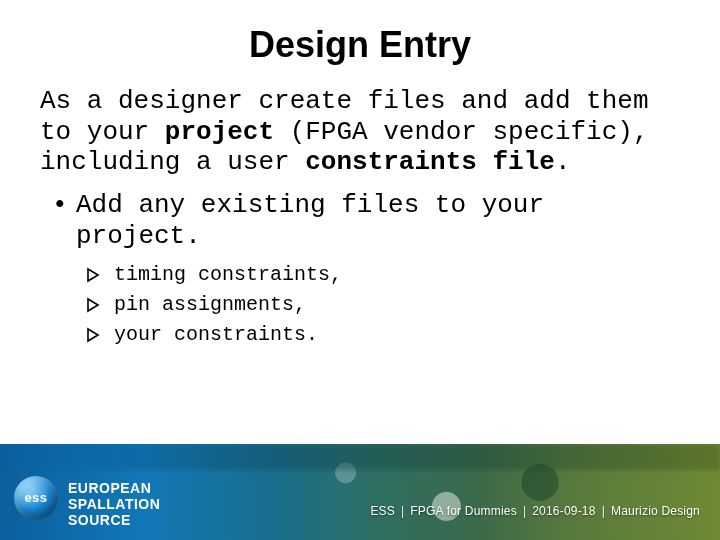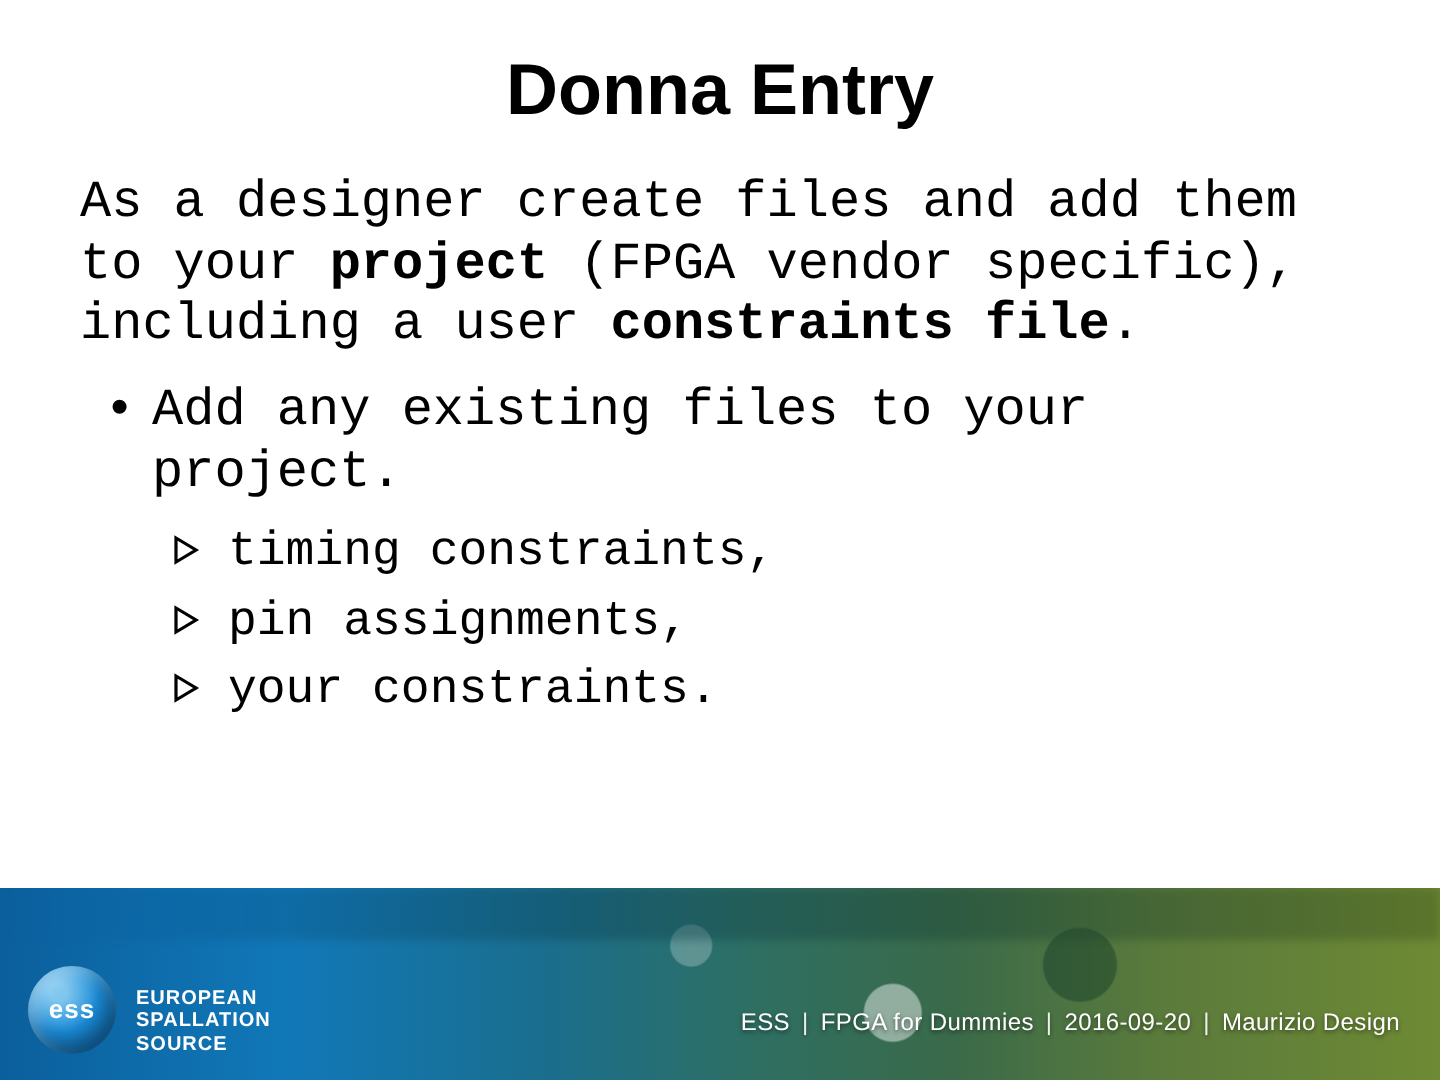--- a/index.html
+++ b/index.html
@@ -5,21 +5,21 @@
   * { margin: 0; padding: 0; box-sizing: border-box; }
   html, body { width: 720px; height: 540px; font-family: Arial, Helvetica, sans-serif; background: #fff; overflow: hidden; }
   .slide { position: relative; width: 720px; height: 540px; background: #fff; }
   .title { text-align: center; font-size: 36px; font-weight: bold; color: #000; padding-top: 24px; padding-bottom: 20px; }
   .body { padding: 0 40px 0 40px; font-size: 26px; line-height: 1.18; color: #000; font-family: Liberation Mono, monospace; }
   .intro { margin-bottom: 6px; }
   .bold { font-weight: bold; }
   .bullets { list-style: none; margin: 12px; padding: 0; }
   .bullets li { padding-left: 24px; position: relative; margin-bottom: 2px; }
   .bullets li::before { content: "•"; position: absolute; left: 0; top: 0; font-size: 26px; }
-  .sub { list-style: none; margin: 10px 0 0 46px; font-size: 24px; }
+  .sub { list-style: none; margin: 10px 0 0 46px; font-size: 20px; }
   .sub li { position: relative; padding-left: 28px; margin-bottom: 6px; }
   .sub li .arrow { position: absolute; left: 0; top: 4px; }
   .arrow svg { display: block; }
   .footer-band {
     position: absolute; left: 0; right: 0; bottom: 0; height: 96px;
     background:
       radial-gradient(circle at 62% 65%, rgba(255,255,255,0.45) 0 14px, transparent 15px),
       radial-gradient(circle at 48% 30%, rgba(255,255,255,0.25) 0 10px, transparent 11px),
       radial-gradient(circle at 75% 40%, rgba(0,40,30,0.35) 0 18px, transparent 19px),
       linear-gradient(90deg, #0b5f9c 0%, #1178b8 20%, #1a6e8d 38%, #2e6f63 52%, #3a6a4a 66%, #5a7a3c 80%, #6e8a34 100%);
@@ -32,35 +32,35 @@
     opacity: .6;
   }
   .logo-wrap { position: absolute; left: 14px; bottom: 12px; display: flex; align-items: center; gap: 10px; }
   .ess-logo {
     width: 44px; height: 44px; border-radius: 50%;
     background: radial-gradient(circle at 35% 30%, #7fc6ef 0 10%, #1a8cd8 48%, #0b5f9c 100%);
     box-shadow: inset -4px -6px 10px rgba(0,0,0,.35), inset 4px 4px 8px rgba(255,255,255,.35);
     display: flex; align-items: center; justify-content: center;
     color: #fff; font-weight: bold; font-size: 13px; letter-spacing: .5px;
   }
-  .ess-text { color: #fff; font-size: 10px; line-height: 1.15; letter-spacing: .5px; font-weight: 600; margin-top: 12px; }
+  .ess-text { color: #fff; font-size: 14px; line-height: 1.15; letter-spacing: .5px; font-weight: 600; margin-top: 12px; }
   .footer-text {
     position: absolute; right: 20px; bottom: 22px;
     color: #fff; font-size: 12px; letter-spacing: .2px;
     text-shadow: 0 1px 2px rgba(0,0,0,.5);
     display: flex; gap: 6px; align-items: center;
   }
   .sep { opacity: .9; }
 </style>
 </head>
 <body>
 
 <div class="slide">
 
-  <div class="title">Donna Entry</div>
+  <div class="title">Design Entry</div>
 
   <div class="body">
     <p class="intro">
       <span>As a designer create files and add them to your </span><span class="bold">project</span><span> (FPGA vendor specific), including a user </span><span class="bold">constraints file</span><span>.</span>
     </p>
 
     <ul class="bullets">
       <li><span> Add any existing files to your project.</span></li>
     </ul>
 
@@ -104,19 +104,19 @@
         <div>SPALLATION</div>
         <div>SOURCE</div>
       </div>
     </div>
 
     <div class="footer-text">
       <span>ESS</span>
       <span class="sep">|</span>
       <span>FPGA for Dummies</span>
       <span class="sep">|</span>
-      <span>2016-09-20</span>
+      <span>2016-09-18</span>
       <span class="sep">|</span>
       <span>Maurizio Design</span>
     </div>
   </div>
 
 </div>
 
 </body></html>

